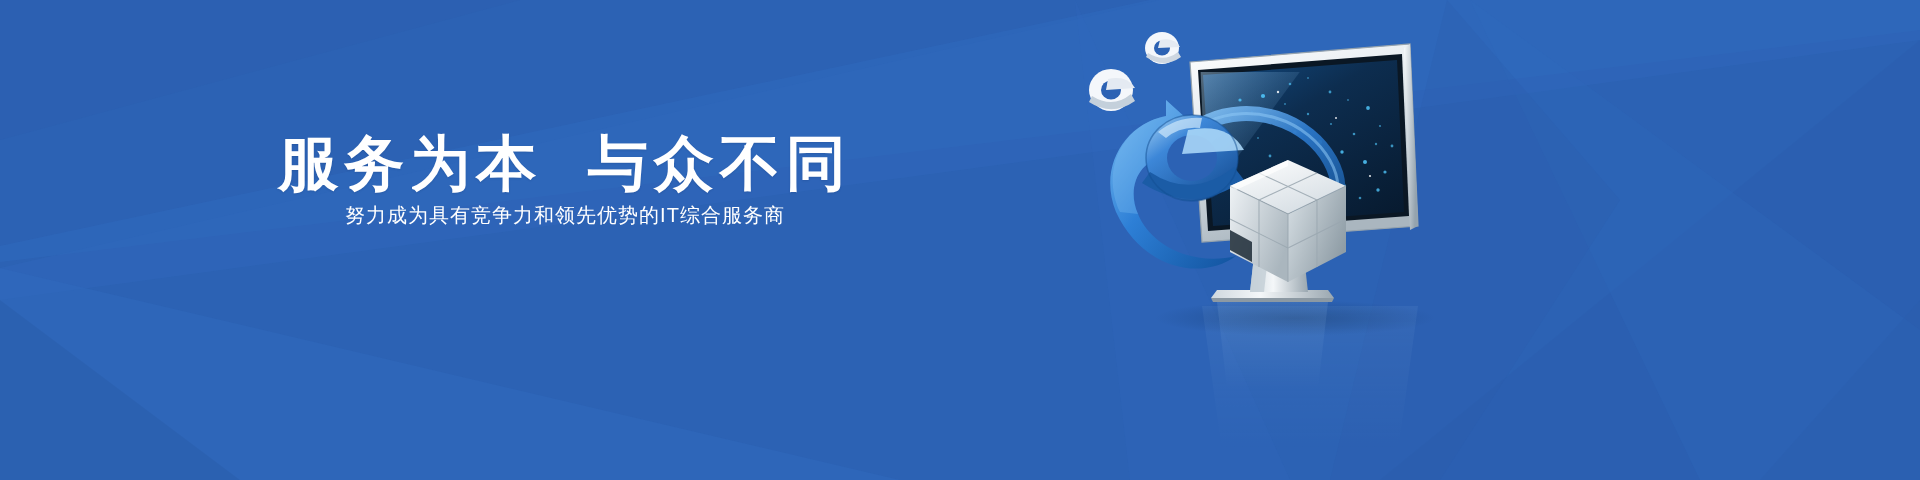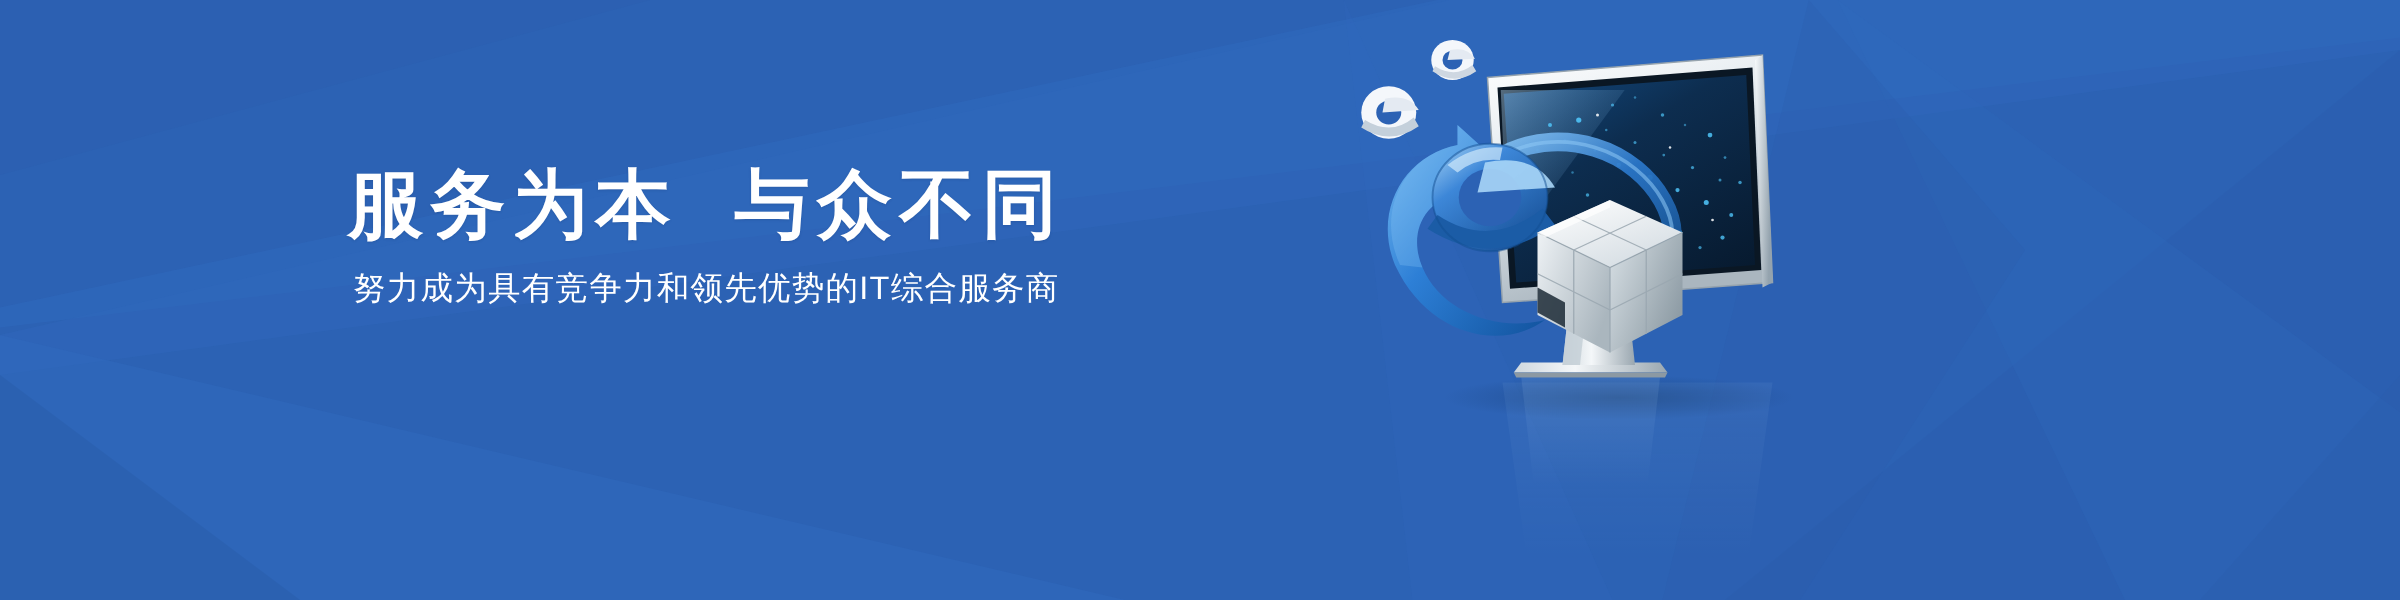--- a/index.html
+++ b/index.html
@@ -45,23 +45,23 @@
     margin: 0;
     color: #ffffff;
     font-size: 60px;
     font-weight: bold;
     letter-spacing: 6px;
     line-height: 1.12;
     white-space: pre;
     text-shadow: 0 1px 2px rgba(15,45,95,0.18);
   }
   .subhead {
-    margin: 18px 0 0 0;
+    margin: 6px 0 0 0;
     color: #ffffff;
-    font-size: 26px;
+    font-size: 20px;
     font-weight: normal;
     letter-spacing: 1px;
     line-height: 1.2;
     white-space: pre;
   }
 
   
   .hero {
     position: absolute;
     left: 1080px;

